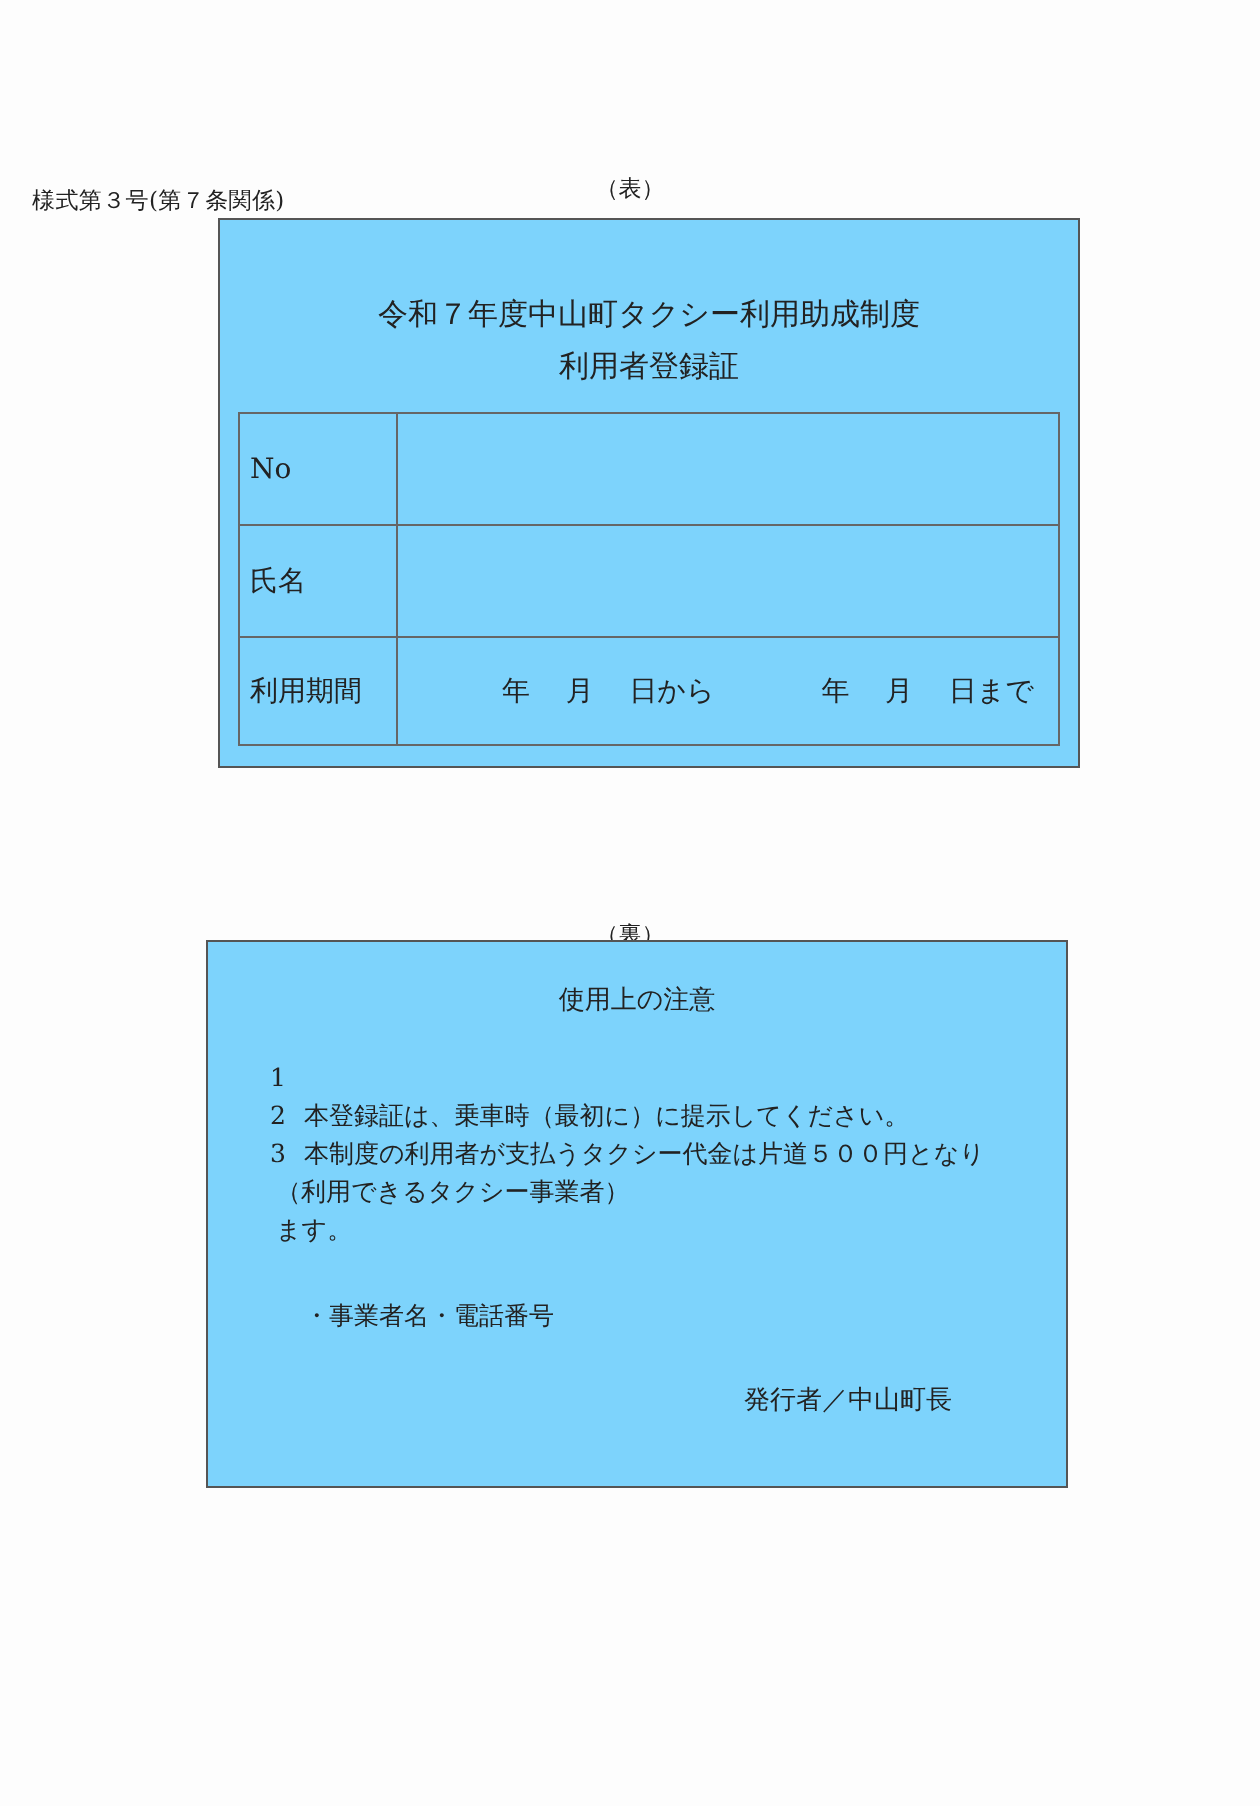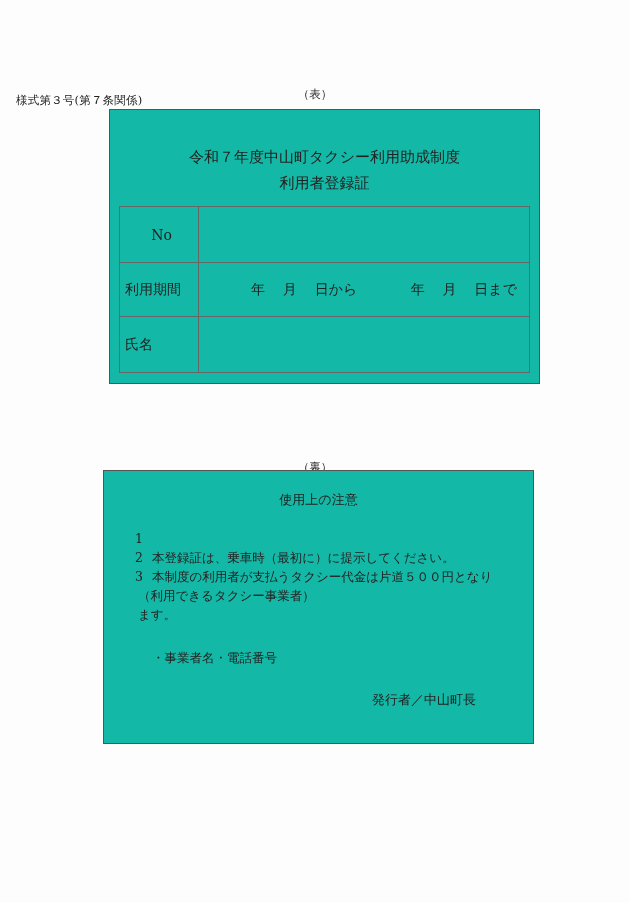--- a/index.html
+++ b/index.html
@@ -5,21 +5,21 @@
   html, body { margin:0; padding:0; }
   body {
     width:630px; height:903px; background:#fdfdfd; position:relative;
     font-family: "DejaVu Serif", "Liberation Serif", serif; color:#222;
     overflow:hidden;
   }
   .abs { position:absolute; }
   .form-label { left:16px; top:45px; font-size:11.5px; letter-spacing:0.2px;margin-top:48px; }
   .side-label { font-size:11.5px; width:630px; text-align:center; left:0; }
   .card {
-    position:absolute; border:1.5px solid #555; box-sizing:border-box; background:#14b8a6;
+    position:absolute; border:1.5px solid #555; box-sizing:border-box; background:#7dd3fc;
   }
   #card-front { left:109px; top:109px; width:431px; height:275px; }
   #card-back { left:103px; top:470px; width:431px; height:274px; }
   .title { position:absolute; left:0; width:100%; text-align:center; font-size:15px; }
   table.reg {
     position:absolute; left:9px; top:96px; width:411px; border-collapse:collapse;
   }
   table.reg td { border:1.2px solid #666; font-size:14px; padding:0 0 0 5px; }
   table.reg td.h { width:73px; }
   .period { display:flex; justify-content:flex-end; padding-right:12px; font-size:14px; }
@@ -35,45 +35,45 @@
 
 <div class="abs form-label">様式第３号(第７条関係)</div>
 
 <div class="abs side-label" style="top:87px;">（表）</div>
 
 <div class="card" id="card-front">
   <div class="title" style="top:38px;">令和７年度中山町タクシー利用助成制度</div>
   <div class="title" style="top:64px;">利用者登録証</div>
   <table class="reg">
     <tbody>
-        <tr style="height:56px;text-align:center;">
+        <tr style="height:56px;">
       <td class="h">No</td>
+      <td></td>
+    </tr>
+    <tr style="height:56px;">
+      <td class="h">氏名</td>
       <td></td>
     </tr>
     <tr style="height:54px;">
       <td class="h">利用期間</td>
       <td>
         <div class="period">
           <span>年</span>
               <span>    </span>
           <span>月</span>
               <span>    </span>
           <span>日から</span>
               <span>            </span>
           <span>年</span>
               <span>    </span>
           <span>月</span>
               <span>    </span>
           <span>日まで</span>
         </div>
       </td>
-    </tr>
-    <tr style="height:56px;">
-      <td class="h">氏名</td>
-      <td></td>
     </tr>
   </tbody>
     </table>
 </div>
 
 <div class="abs side-label" style="top:460px;">（裏）</div>
 
 <div class="card" id="card-back">
   <div class="notes-title">使用上の注意</div>
   <div class="notes">

